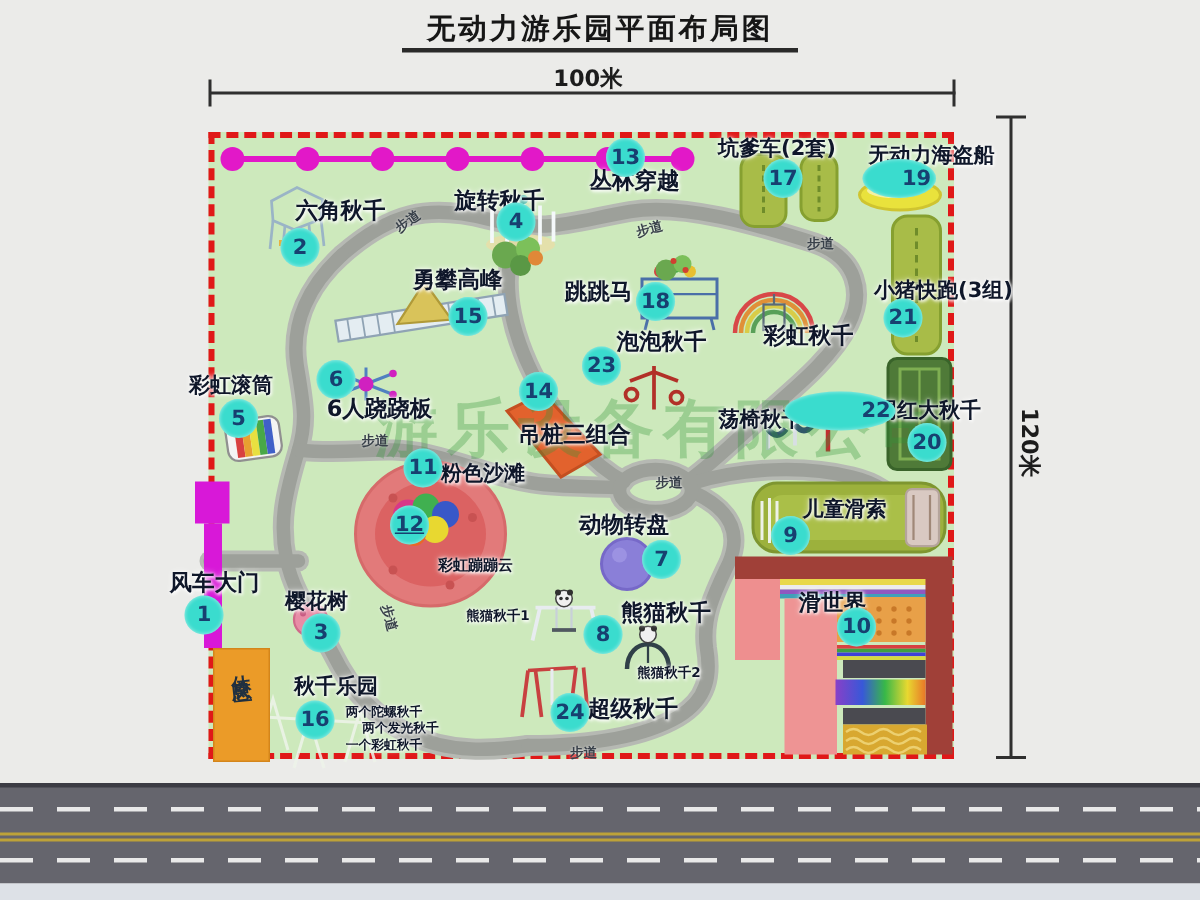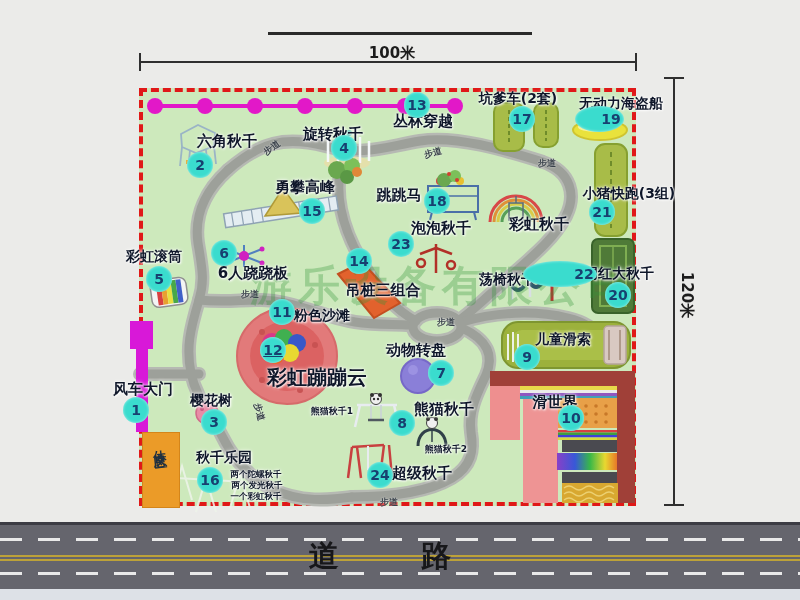--- a/index.html
+++ b/index.html
@@ -41,20 +41,21 @@
     background:repeating-linear-gradient(90deg,#e9e9e9 0 22px,rgba(0,0,0,0) 22px 38px);}
   .road-yellow{position:absolute;left:0;width:800px;height:2px;background:#bda239;}
   #road-label{position:absolute;left:398px;top:556px;transform:translate(-50%,-50%);
     font-size:30px;font-weight:700;color:#17171a;letter-spacing:36px;white-space:nowrap;}
   #below-road{position:absolute;left:0;top:589px;width:800px;height:11px;background:#dde1e7;}
 </style>
 </head>
 <body>
 <div id="canvas">
 
+  <div id="page-title">无动力游乐园平面布局图</div>
   <div id="title-underline"></div>
 
   <div class="dim-line abs" style="left:140px;top:61px;width:497px;height:2px;"></div>
   <div class="dim-line abs" style="left:139px;top:53px;width:2px;height:18px;"></div>
   <div class="dim-line abs" style="left:635px;top:53px;width:2px;height:18px;"></div>
   <div class="dim-label" style="left:392px;top:53px;transform:translate(-50%,-50%);">100米</div>
 
   <div class="dim-line abs" style="left:673px;top:78px;width:2px;height:428px;"></div>
   <div class="dim-line abs" style="left:664px;top:77px;width:20px;height:2px;"></div>
   <div class="dim-line abs" style="left:664px;top:504px;width:20px;height:2px;"></div>
@@ -391,21 +392,21 @@
       <div class="attr-label" style="left: 416px; top: 350px; font-size: 15px;">动物转盘</div>
       <div class="marker" style="left: 441px; top: 373px;">7</div>
       <div class="attr-label" style="left: 444px; top: 409px; font-size: 15px;">熊猫秋千</div>
       <div class="marker" style="left: 402px; top: 423px;">8</div>
       <div class="attr-label" style="left: 551px; top: 340px; font-size: 14px; margin-left: 12px;">儿童滑索</div>
       <div class="marker" style="left: 527px; top: 357px;">9</div>
       <div class="attr-label" style="left: 555px; top: 402px; font-size: 15px;">滑世界</div>
       <div class="marker" style="left: 571px; top: 418px;">10</div>
       <div class="attr-label" style="left: 322px; top: 316px; font-size: 14px;">粉色沙滩</div>
       <div class="marker" style="left: 282px; top: 312px;">11</div>
-      <div class="attr-label" style="left: 297px; top: 377px; font-size: 20px; padding-left: 40px;">彩虹蹦蹦云</div>
+      <div class="attr-label" style="left: 297px; top: 377px; font-size: 10px; padding-left: 40px;">彩虹蹦蹦云</div>
       <div class="marker" style="left: 273px; top: 350px; text-decoration: underline;">12</div>
       <div class="attr-label" style="left: 423px; top: 121px; font-size: 15px;">丛林穿越</div>
       <div class="marker" style="left: 417px; top: 105px;">13</div>
       <div class="attr-label" style="left: 383px; top: 290px; font-size: 15px;">吊桩三组合</div>
       <div class="marker" style="left: 359px; top: 261px;">14</div>
       <div class="attr-label" style="left: 305px; top: 187px; font-size: 15px;">勇攀高峰</div>
       <div class="marker" style="left: 312px; top: 211px;">15</div>
       <div class="attr-label" style="left: 224px; top: 458px; font-size: 14px;">秋千乐园</div>
       <div class="marker" style="left: 210px; top: 480px;">16</div>
       <div class="attr-label" style="left: 518px; top: 99px; font-size: 14px;">坑爹车(2套)</div>
@@ -421,33 +422,32 @@
       <div class="attr-label" style="left: 507px; top: 280px; font-size: 14px;">荡椅秋千</div>
       <div class="marker" style="left: 536px; top: 274px; padding-left: 48px;">22</div>
       <div class="attr-label" style="left: 441px; top: 228px; font-size: 15px;">泡泡秋千</div>
       <div class="marker" style="left: 401px; top: 244px;">23</div>
       <div class="attr-label" style="left: 422px; top: 473px; font-size: 15px;">超级秋千</div>
       <div class="marker" style="left: 380px; top: 475px;">24</div>
       <div class="attr-label" style="left: 539px; top: 224px; font-size: 15px;">彩虹秋千</div>
       <div class="attr-label" style="left: 332px; top: 411px; font-size: 9px;">熊猫秋千1</div>
       <div class="attr-label" style="left: 446px; top: 449px; font-size: 9px;">熊猫秋千2</div>
       <div class="attr-label" style="left: 256px; top: 475px; font-size: 8.5px;">两个陀螺秋千</div>
-      <div class="attr-label" style="left: 241px; top: 486px; font-size: 8.5px; padding-left: 32px;">两个发光秋千</div>
+      <div class="attr-label" style="left: 251px; top: 486px; font-size: 8.5px; padding-left: 32px;">两个发光秋千</div>
       <div class="attr-label" style="left: 256px; top: 497px; font-size: 8.5px;">一个彩虹秋千</div>
       <div class="path-label" style="left: 272px; top: 148px; transform: translate(-50%, -50%) rotate(-35deg);">步道</div>
       <div class="path-label" style="left: 433px; top: 153px; transform: translate(-50%, -50%) rotate(-15deg);">步道</div>
       <div class="path-label" style="left: 547px; top: 163px; transform: translate(-50%, -50%) rotate(0deg);">步道</div>
       <div class="path-label" style="left: 250px; top: 294px; transform: translate(-50%, -50%) rotate(0deg);">步道</div>
       <div class="path-label" style="left: 446px; top: 322px; transform: translate(-50%, -50%) rotate(0deg);">步道</div>
       <div class="path-label" style="left: 389px; top: 502px; transform: translate(-50%, -50%) rotate(0deg);">步道</div>
       <div class="path-label" style="left: 259px; top: 412px; transform: translate(-50%, -50%) rotate(75deg);">步道</div>
     </div>
 
   <div id="road">
     <div class="road-dash" style="top:13px;"></div>
     <div class="road-dash" style="top:47px;"></div>
     <div class="road-yellow" style="top:30px;"></div>
     <div class="road-yellow" style="top:34px;"></div>
   </div>
-  <div id="road-label">道  路</div>
   <div id="below-road"></div>
 
 </div>
 
 </body></html>

